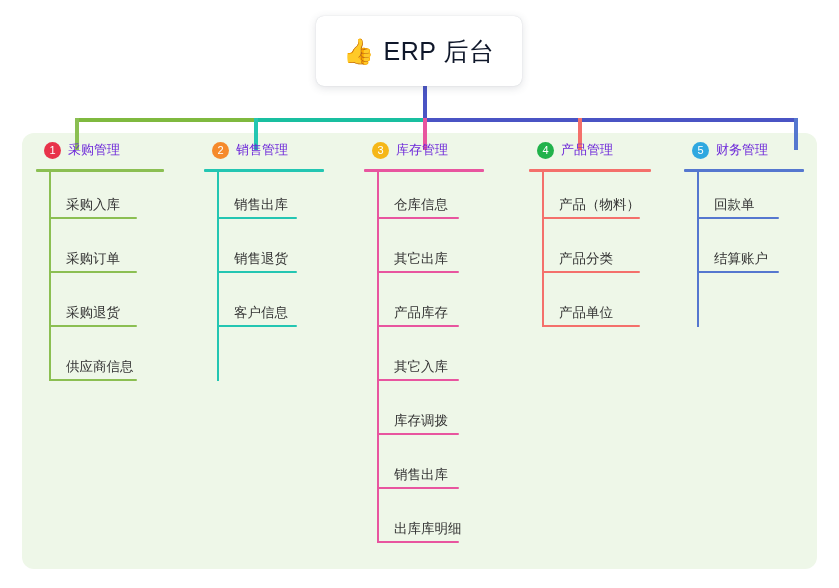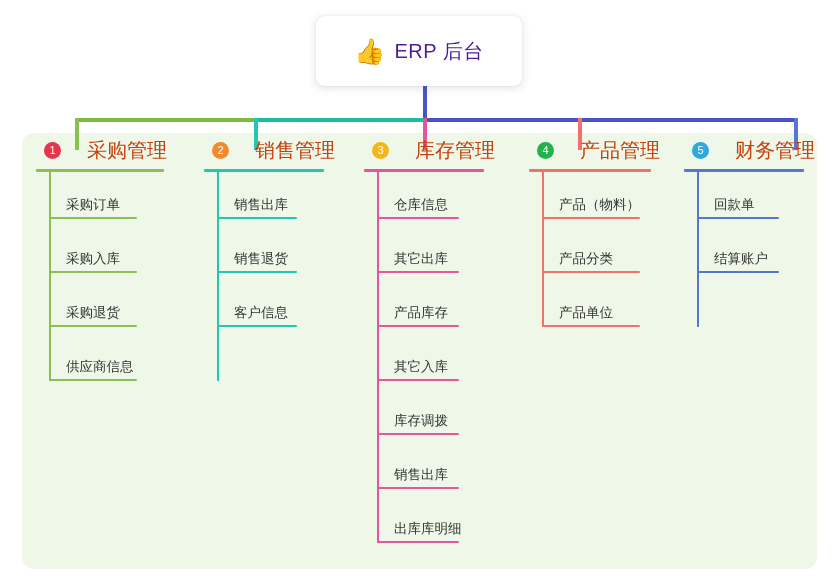--- a/index.html
+++ b/index.html
@@ -38,22 +38,22 @@
     justify-content: center;
     gap: 9px;
     box-sizing: border-box;
   }
   #root-emoji {
     font-size: 25px;
     line-height: 1;
     display: block;
   }
   #root-title {
-    font-size: 20px;
-    color: #4c1d95;
+    font-size: 25px;
+    color: #0f172a;
     letter-spacing: 0.5px;
     white-space: nowrap;
   }
 
   
   #connectors {
     position: absolute;
     left: 0; top: 0;
     width: 839px;
     height: 588px;
@@ -106,24 +106,23 @@
     height: 17px;
     border-radius: 50%;
     color: #ffffff;
     font-size: 11px;
     line-height: 17px;
     text-align: center;
     flex: 0 0 auto;
     font-family: "Liberation Sans", sans-serif;
   }
   .col-title {
-    font-size: 20px;
-    color: #c2410c;
+    font-size: 13px;
+    color: #6d28d9;
     white-space: nowrap;
-    margin-left: 19px;
   }
   .header-rule {
     height: 3px;
     border-radius: 1px;
     margin-top: 2px;
   }
 
   .items {
     position: relative;
     margin-top: 0px;
@@ -185,28 +184,28 @@
   <div id="columns">
       <div class="column col-0">
         <div class="col-header">
           <span class="badge" style="background: rgb(232, 51, 74);">1</span>
           <span class="col-title">采购管理</span>
         </div>
         <div class="header-rule" style="background: rgb(139, 191, 82); width: 128px;"></div>
         <div class="items">
           <div class="spine" style="background: rgb(139, 191, 82); height: 209px;"></div>
           <div class="item">
+            <span class="item-label">采购入库</span>
+            <div class="item-rule" style="background: rgb(139, 191, 82); width: 88px;"></div>
+          </div>
+          <div class="item">
             <span class="item-label">采购订单</span>
             <div class="item-rule" style="background: rgb(139, 191, 82); width: 88px;"></div>
           </div>
           <div class="item">
-            <span class="item-label">采购入库</span>
-            <div class="item-rule" style="background: rgb(139, 191, 82); width: 88px;"></div>
-          </div>
-          <div class="item">
             <span class="item-label">采购退货</span>
             <div class="item-rule" style="background: rgb(139, 191, 82); width: 88px;"></div>
           </div>
           <div class="item">
             <span class="item-label">供应商信息</span>
             <div class="item-rule" style="background: rgb(139, 191, 82); width: 88px;"></div>
           </div>
         </div>
       </div>
       <div class="column col-1">

